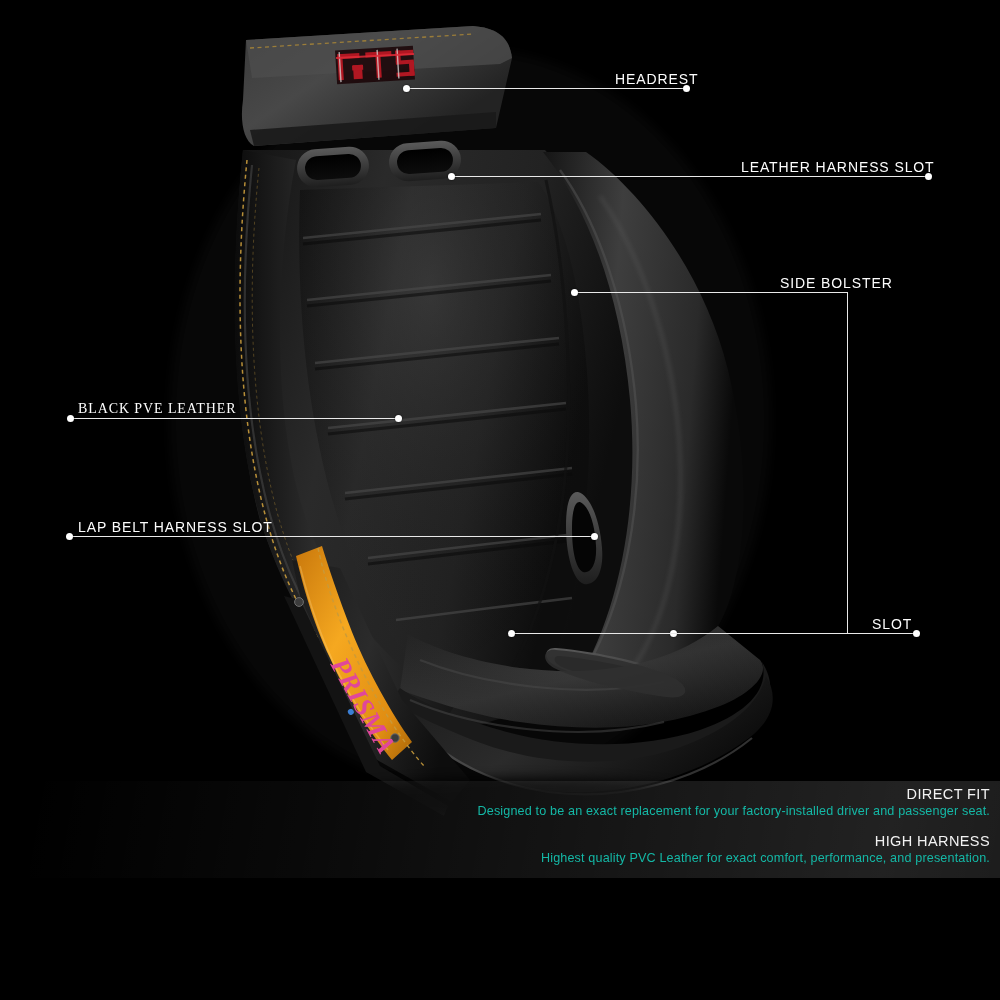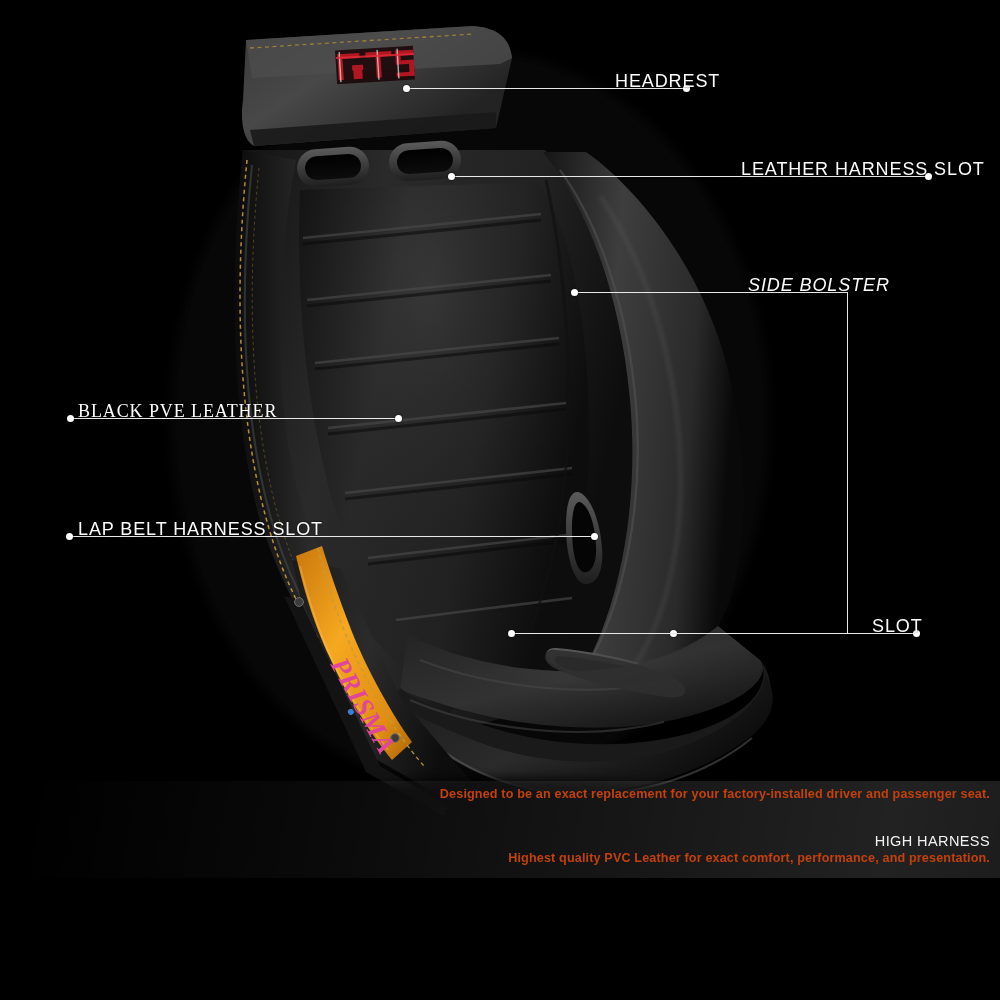--- a/index.html
+++ b/index.html
@@ -23,30 +23,30 @@
        rgba(255,255,255,0.085) 60%,
        rgba(255,255,255,0.135) 88%,
        rgba(255,255,255,0.115) 100%);
   }
   .feat { position:absolute; right:10px; text-align:right; white-space:nowrap; }
   .feat .ttl {
     font-size:14.5px; letter-spacing:0.4px; color:#f2f2f2;
     font-weight:400; line-height:17px;
   }
   .feat .sub {
-    font-size:12.6px; color:#c2410c; letter-spacing:0.15px;
-    font-weight:700; line-height:16px;margin-left:32px;
+    font-size:12.6px; color:#14b8a6; letter-spacing:0.15px;
+    font-weight:400; line-height:16px;margin-left:32px;
   }
   #feat-direct { top:786px; }
   #feat-quality { top:833px; }
 
   
   .callout { position:absolute; }
   .cl-text {
-    position:absolute; white-space:nowrap; font-size:18px;
+    position:absolute; white-space:nowrap; font-size:14px;
     letter-spacing:0.9px; color:#fdfdfd; font-weight:400;
     text-shadow:0 0 2px rgba(0,0,0,.9);
   }
   .cl-line {
     position:absolute; height:1px; background:#e9e9e9;
   }
   .cl-vline { position:absolute; width:1px; background:#e9e9e9; }
   .cl-dot {
     position:absolute; width:7px; height:7px; border-radius:50%;
     background:#ffffff; box-shadow:0 0 2px rgba(0,0,0,.7);
@@ -280,20 +280,21 @@
         <circle cx="52" cy="5" r="3" fill="#3b7fd4"></circle>
       </g>
     </g>
 
     <ellipse cx="520" cy="800" rx="190" ry="22" fill="#000" opacity="0.85" filter="url(#blurSoft)"></ellipse>
   </svg>
 
   <div class="band"></div>
 
   <div class="feat" id="feat-direct">
+    <div class="ttl">DIRECT FIT</div>
     <div class="sub">Designed to be an exact replacement for your factory-installed driver and passenger seat.</div>
   </div>
 
   <div class="feat" id="feat-quality">
     <div class="ttl">HIGH HARNESS</div>
     <div class="sub">Highest quality PVC Leather for exact comfort, performance, and presentation.</div>
   </div>
 
   <div class="callout">
     <div class="cl-line" style="left:409px; top:88px; width:277px;"></div>
@@ -308,21 +309,21 @@
     <div class="cl-dot" style="left:925px; top:173px;"></div>
     <div class="cl-text" style="left:741px; top:159px;">LEATHER HARNESS SLOT</div>
   </div>
 
   <div class="callout">
     <div class="cl-line" style="left:577px; top:292px; width:271px;"></div>
     <div class="cl-vline" style="left:847px; top:292px; height:342px;"></div>
     <div class="cl-line" style="left:676px; top:633px; width:172px;"></div>
     <div class="cl-dot" style="left:571px; top:289px;"></div>
     <div class="cl-dot" style="left:670px; top:630px;"></div>
-    <div class="cl-text" style="left:748px; top:275px;font-style:italic;">SIDE BOLSTER</div>
+    <div class="cl-text" style="left:780px; top:275px;">SIDE BOLSTER</div>
   </div>
 
   <div class="callout">
     <div class="cl-line" style="left:73px; top:418px; width:325px;"></div>
     <div class="cl-dot" style="left:67px; top:415px;"></div>
     <div class="cl-dot" style="left:395px; top:415px;"></div>
     <div class="cl-text" style="left:78px; top:401px;font-family:Liberation Serif, serif;">BLACK PVE LEATHER</div>
   </div>
 
   <div class="callout">

